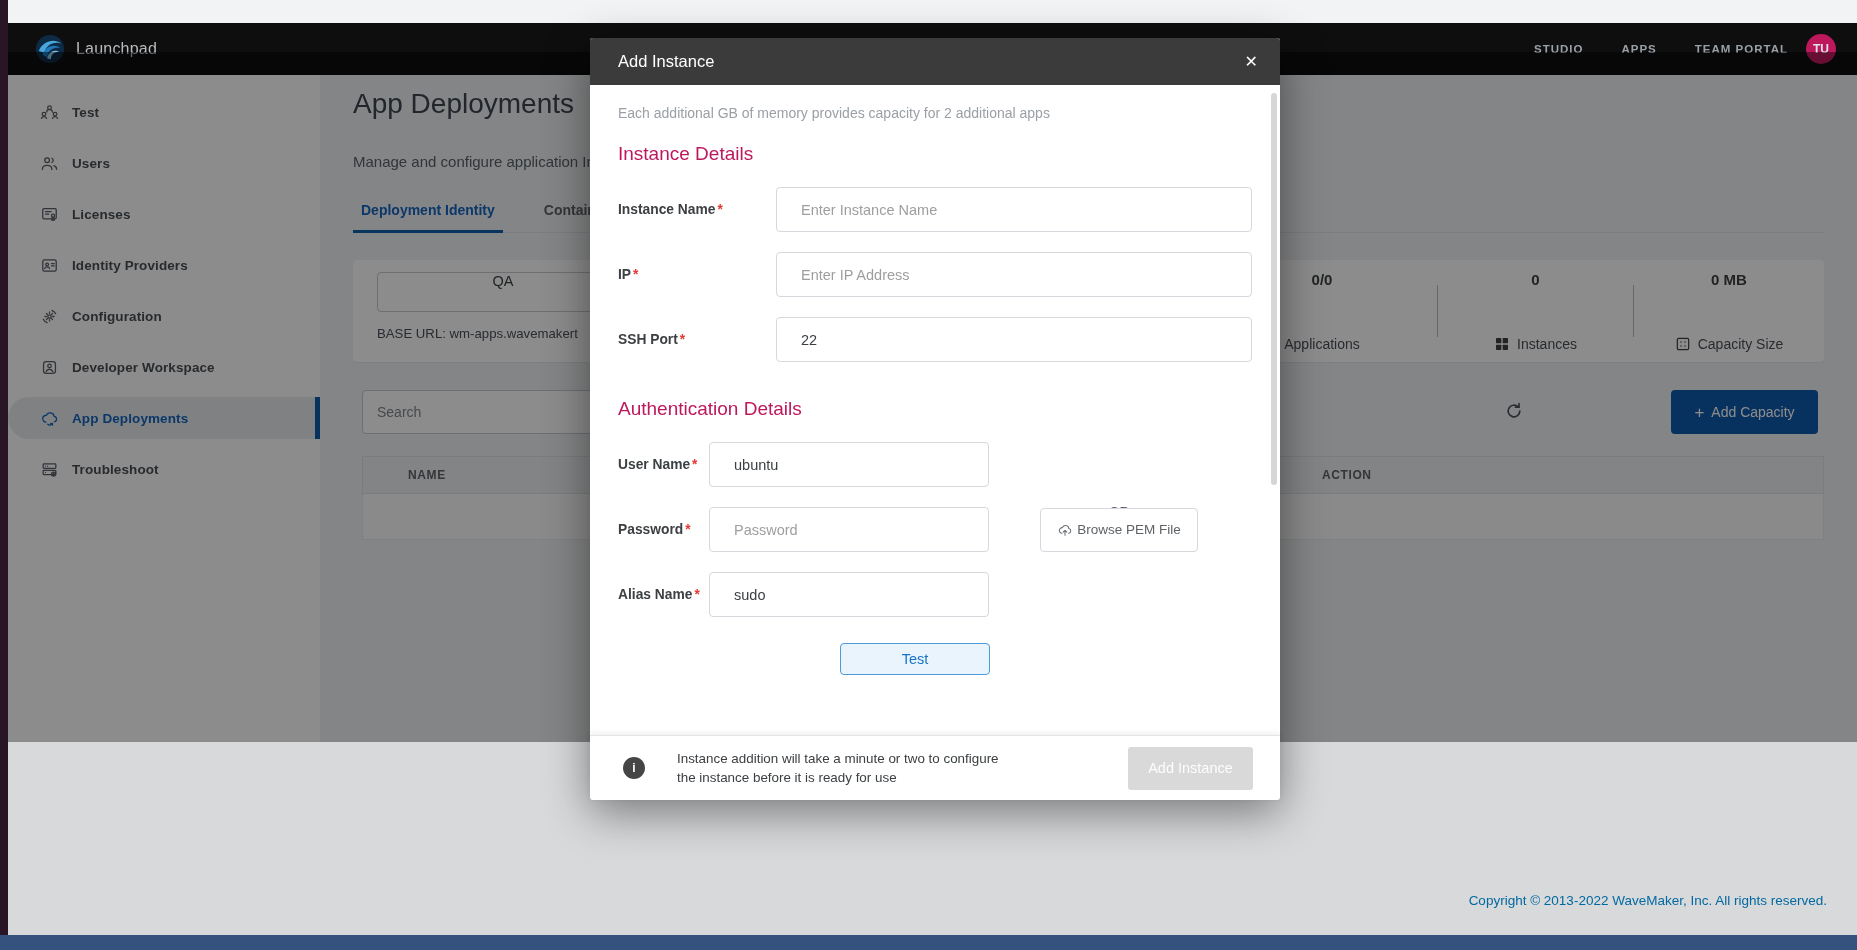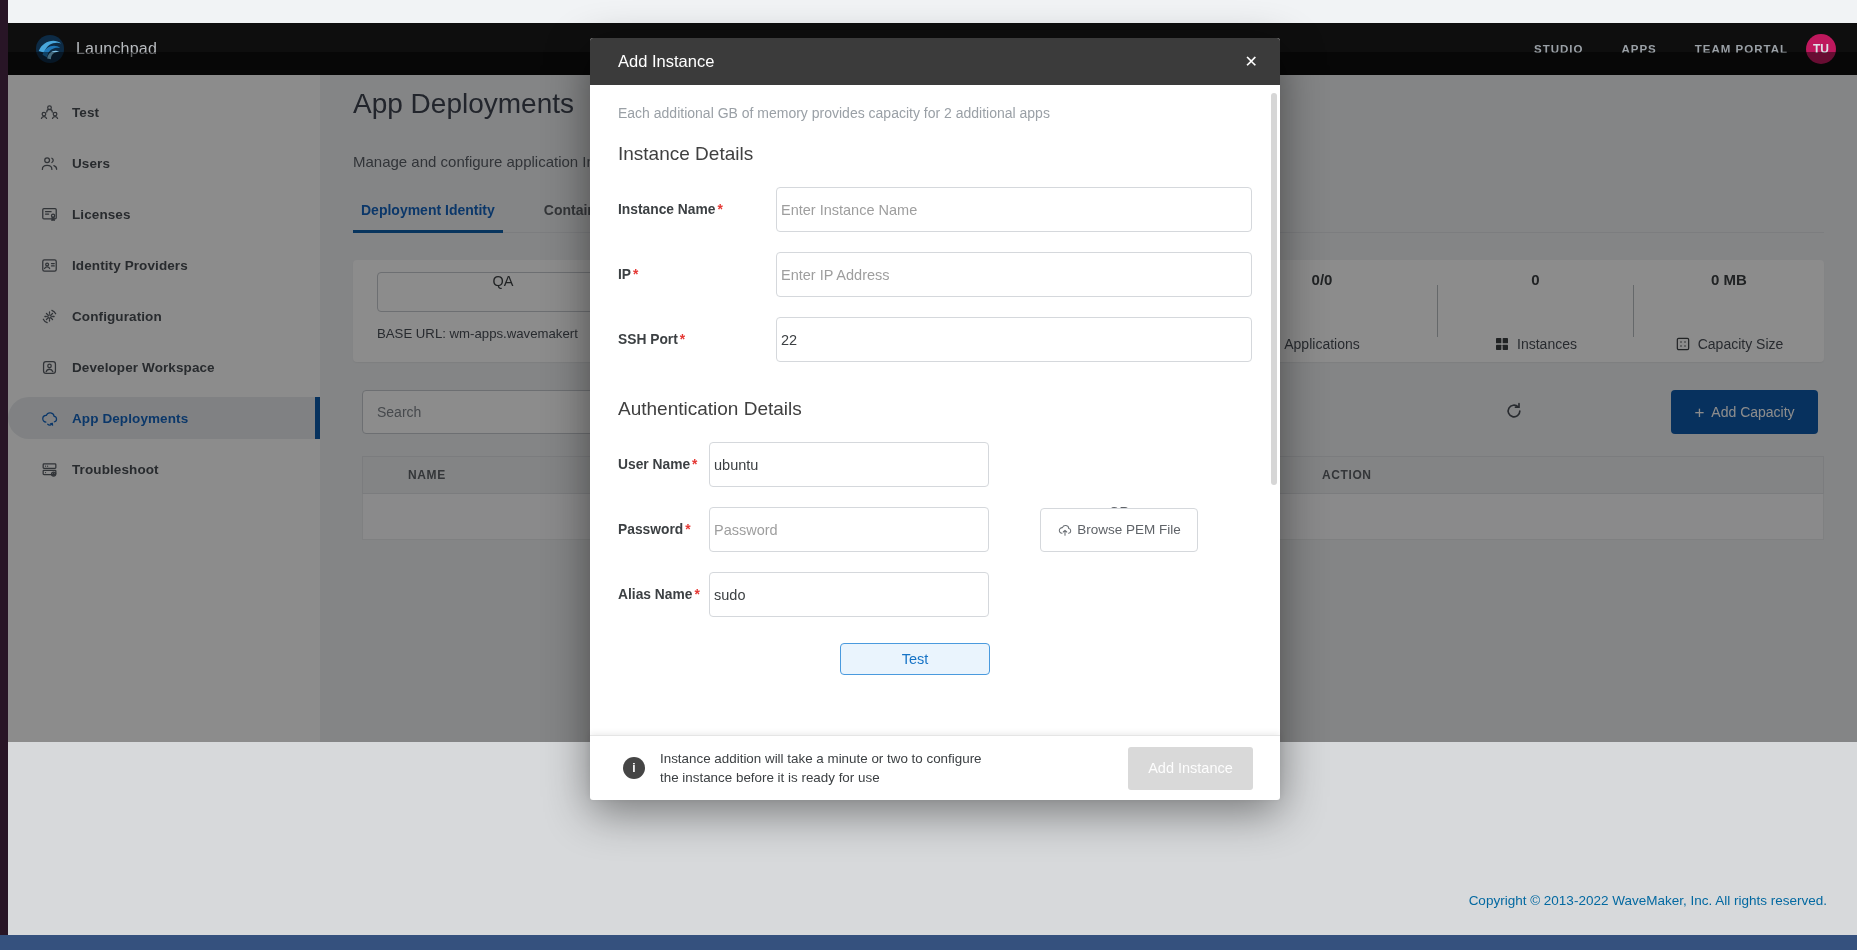--- a/index.html
+++ b/index.html
@@ -84,44 +84,44 @@
   .overlay { position:absolute; left:8px; top:52px; width:1849px; height:690px; background:rgba(0,0,0,.45); z-index:40; }
   .modal { position:absolute; left:590px; top:38px; width:690px; height:762px; background:#fff; border-radius:3px;
            box-shadow:0 12px 45px rgba(0,0,0,.45); z-index:50; display:flex; flex-direction:column; }
   .modal-header { height:47px; background:#3b3b3b; border-radius:3px 3px 0 0; display:flex; align-items:center; padding:0 22px 0 28px; }
   .modal-title { color:#fff; font-size:16.5px; }
   .modal-close { margin-left:auto; background:none; border:none; color:#fff; font-size:16px; cursor:pointer; line-height:1;
                  font-family:"Liberation Sans",sans-serif; }
   .modal-body { position:relative; height:650px; padding:20px 28px 0 28px; overflow:hidden; }
   .scroll-thumb { position:absolute; right:3px; top:8px; width:6px; height:392px; background:#d6d6d6; border-radius:3px; }
   .modal-sub { font-size:14px; color:#9aa0a6; margin-bottom:22px; }
-  .section-h { font-size:19px; color:#404040; font-weight:400; margin-bottom:22px; }
+  .section-h { font-size:19px; color:#be185d; font-weight:400; margin-bottom:22px; }
   .frow { display:flex; align-items:center; margin-bottom:20px; }
   .flabel { width:158px; font-size:13.8px; font-weight:700; color:#3c4043; flex:0 0 auto; }
   .flabel .req { color:#e53935; margin-left:2px; }
-  .finput { height:45px; border:1px solid #d5d8dc; border-radius:4px; font-size:14.5px; color:#3c4043; padding:0 4px;
+  .finput { height:45px; border:1px solid #d5d8dc; border-radius:4px; font-size:14.5px; color:#3c4043; padding:0 24px;
             background:#fff; font-family:"Liberation Sans",sans-serif; }
   .finput::placeholder { color:#9e9e9e; }
   .w-wide { width:478px; }
   .auth .flabel { width:91px; }
   .w-mid { width:280px; }
   .right-col { width:158px; margin-left:51px; display:flex; justify-content:center; }
   .or-label { font-size:13.5px; color:#5f6368; }
   .browse-pem { width:158px; height:44px; background:#fff; border:1px solid #d5d8dc; border-radius:4px; display:flex;
                 align-items:center; justify-content:center; gap:4px; font-size:13.5px; color:#5f6368; cursor:pointer;
                 font-family:"Liberation Sans",sans-serif;text-align:right; }
   .browse-pem svg { width:16px; height:16px; stroke:#6b7075; fill:none; stroke-width:1.6; stroke-linecap:round; stroke-linejoin:round; }
   .test-row { display:flex; justify-content:center; margin-top:26px; }
   .test-btn { width:150px; height:32px; background:#eaf4fd; border:1.5px solid #4a9ade; border-radius:4px; color:#1673c6;
               font-size:14.5px; cursor:pointer; margin-left:-40px; font-family:"Liberation Sans",sans-serif; }
   .modal-footer { height:65px; border-top:1px solid #e5e5e5; box-shadow:0 -2px 6px rgba(0,0,0,.07);
                   display:flex; align-items:center; padding:0 27px 0 33px; }
   .info-circle { width:22px; height:22px; border-radius:50%; background:#454545; color:#fff; font-size:12px; font-weight:700;
                  display:flex; align-items:center; justify-content:center; flex:0 0 auto; }
-  .note { margin-left:15px; font-size:13.4px; color:#3c4043; line-height:19px; }
+  .note { margin-left:32px; font-size:13.4px; color:#3c4043; line-height:19px; }
   .submit-btn { margin-left:auto; width:125px; height:43px; background:#d9d9d9; border:none; border-radius:3px; color:#fdfdfd;
                 font-size:14.5px; cursor:default; font-family:"Liberation Sans",sans-serif; }
 </style>
 </head>
 <body>
 
 <header class="topbar">
   <div class="brand">
     <svg width="30" height="30" viewBox="0 0 32 32">
       <circle cx="16" cy="16" r="15" fill="#0d2b45"></circle>

